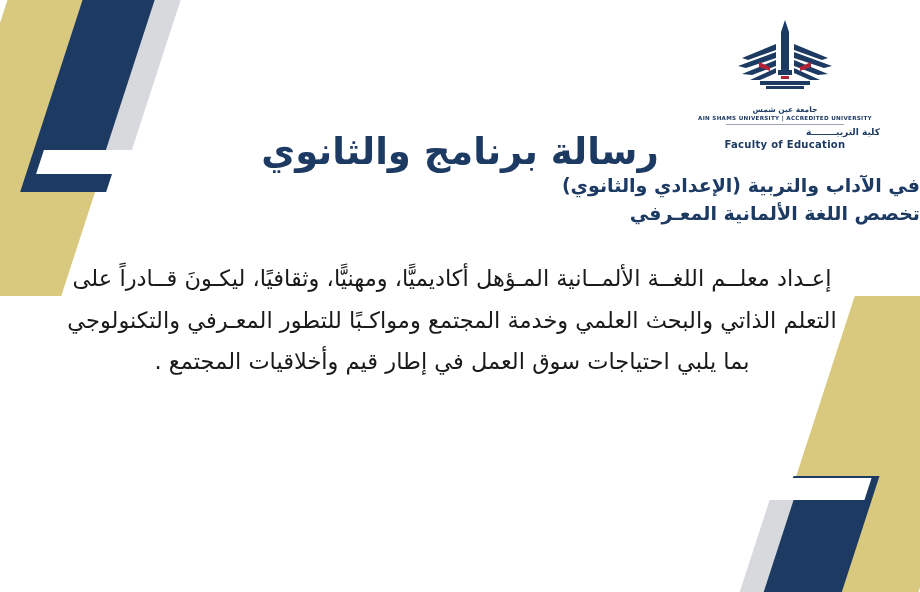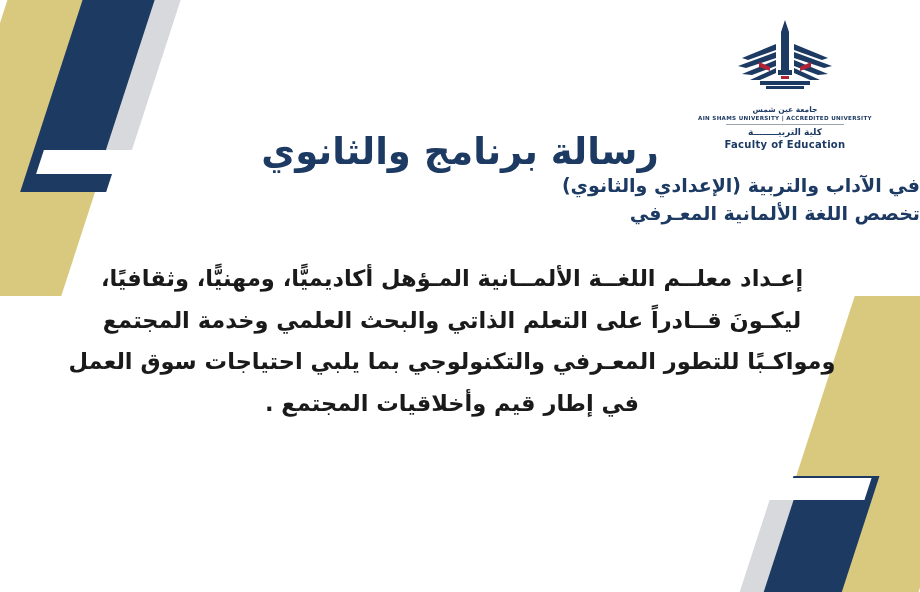--- a/index.html
+++ b/index.html
@@ -121,20 +121,21 @@
     margin: 3px auto 2px;
     width: 118px;
     height: 1px;
     background: #9aa3ae;
   }
   .logo .logo-faculty-ar {
     font-size: 9px;
     font-weight: bold;
     color: #1d3a63;
     letter-spacing: .4px;
+    text-align: right;
   }
   .logo .logo-faculty-en {
     font-size: 10px;
     font-weight: bold;
     color: #1d3a63;
     letter-spacing: .3px;
     margin-top: 2px;
   }
 
   
@@ -163,21 +164,21 @@
   
   .body-text {
     position: absolute;
     top: 258px;
     left: 62px;
     right: 78px;
     text-align: center;
     color: #1a1a1a;
     font-size: 22.5px;
     line-height: 1.85;
-    font-weight: 700;
+    font-weight: 400;
   }
   .body-text p { margin: 0; }
 </style>
 </head>
 <body>
 
 <div class="slide">
 
   <div class="deco tl-gold"></div>
   <div class="deco tl-navy"></div>

